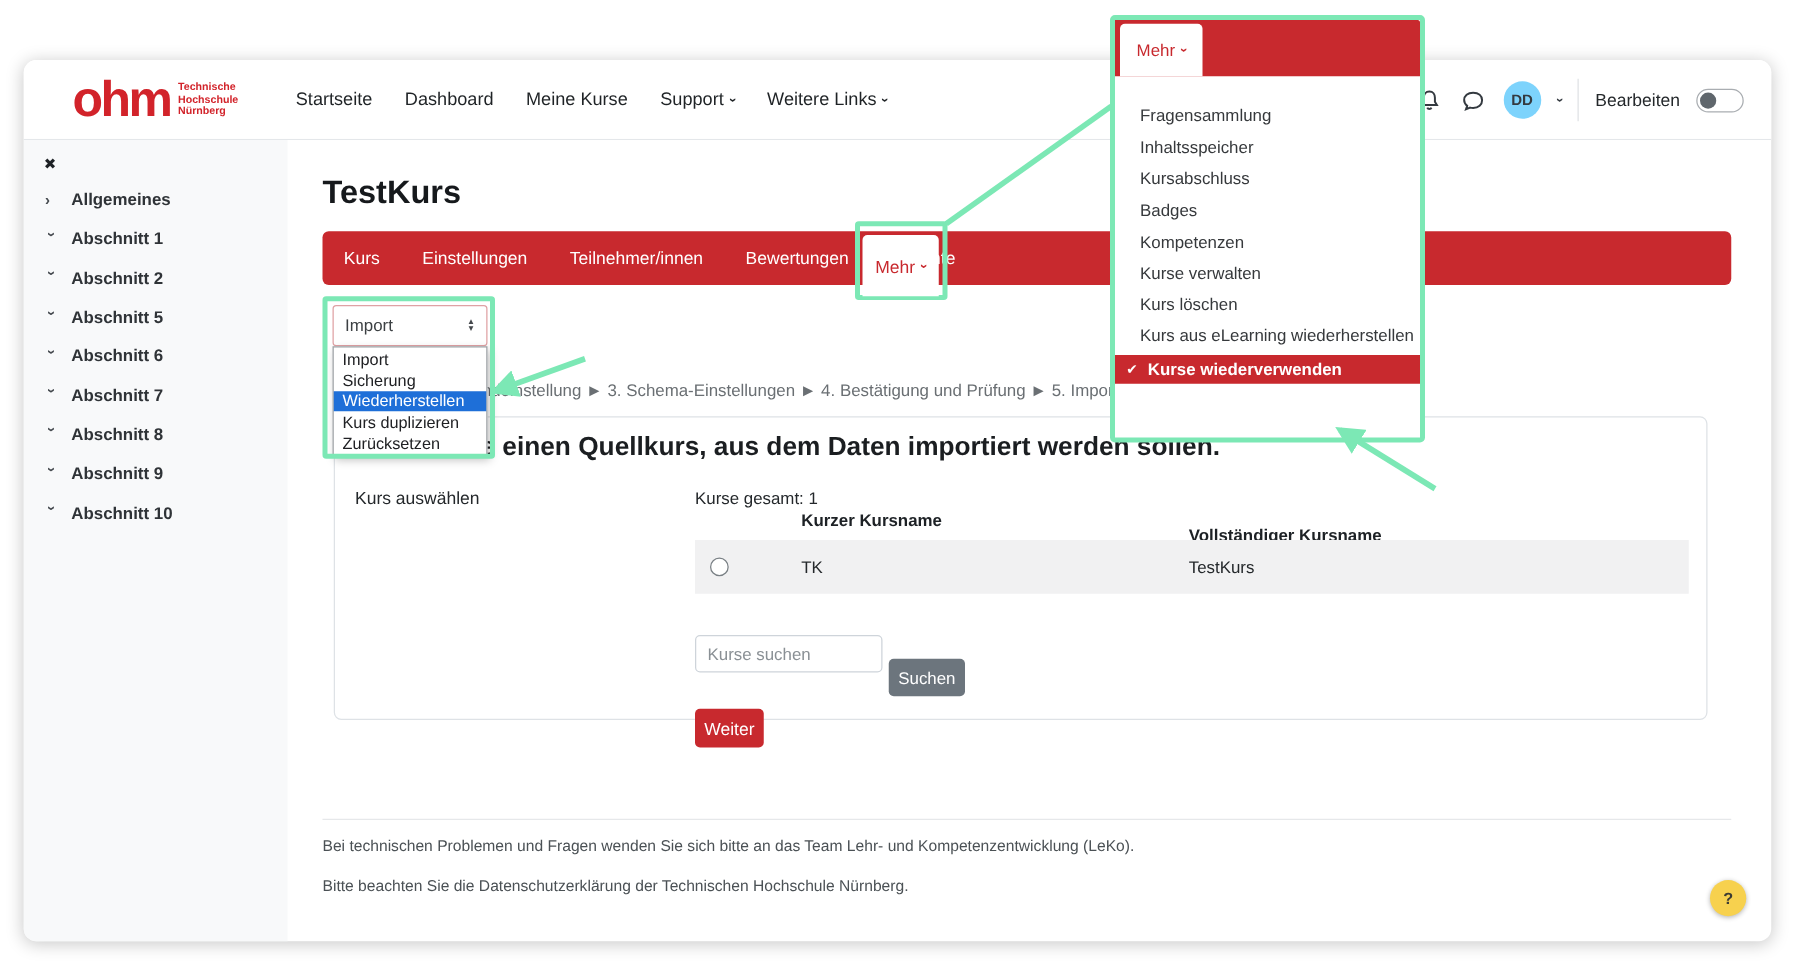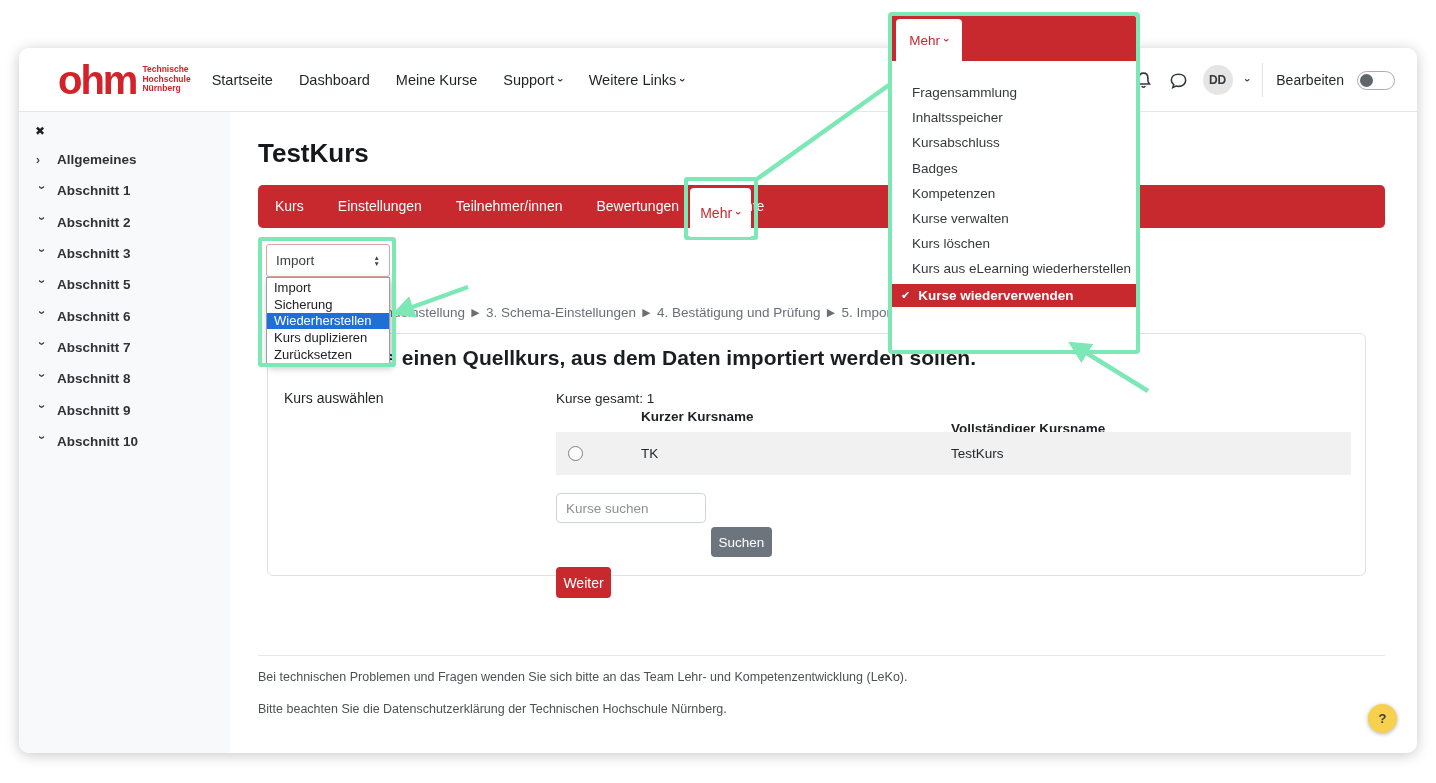--- a/index.html
+++ b/index.html
@@ -15,28 +15,28 @@
   .card{position:absolute;left:19px;top:48px;width:1398px;height:705px;background:#fff;
         border-radius:10px;box-shadow:0 2px 14px rgba(0,0,0,.22);}
 
   
   .topbar{position:absolute;left:0;top:0;width:1398px;height:64px;display:flex;align-items:center;
           border-bottom:1px solid #e4e7ea;background:#fff;border-radius:10px 10px 0 0;padding-left:39px;}
   .logo-wrap{display:flex;align-items:center;gap:6px;}
   .logo-text{font-size:40px;line-height:36px;font-weight:700;letter-spacing:-2px;color:var(--logo-red);}
   .logo-sub{display:flex;flex-direction:column;justify-content:center;}
   .logo-subline{font-size:8.5px;line-height:9.5px;color:var(--logo-red);font-weight:600;}
-  .topnav{display:flex;align-items:center;gap:26px;margin-left:21px;}
+  .topnav{display:flex;align-items:center;gap:26px;margin-left:46px;}
   .topnav-link{display:flex;align-items:center;gap:5px;font-size:14.5px;color:#1f2326;cursor:pointer;text-decoration:none;}
   .navcaret{display:inline-block;transform:rotate(90deg);font-weight:700;font-size:11px;line-height:10px;}
   .topbar-right{position:absolute;right:22px;top:0;height:64px;display:flex;align-items:center;gap:13px;}
   .tb-icon{display:inline-flex;align-items:center;justify-content:center;width:22px;height:22px;cursor:pointer;}
   .tb-icon svg{stroke:#343a40;fill:none;stroke-width:1.5;}
   .vsep{width:1px;height:34px;background:#dfe2e5;}
-  .avatar{width:30px;height:30px;border-radius:50%;background:#e5e5e5;color:#343a40;font-size:12px;font-weight:700;
+  .avatar{width:30px;height:30px;border-radius:50%;background:#7dd3fc;color:#343a40;font-size:12px;font-weight:700;
           display:inline-flex;align-items:center;justify-content:center;}
   .caret-plain{display:inline-block;transform:rotate(90deg);font-weight:700;font-size:11px;color:#343a40;}
   .edit-label{font-size:14px;color:#24282b;}
   .toggle{position:relative;width:38px;height:19px;border:1px solid #a9adb1;border-radius:10px;background:#fff;display:inline-block;cursor:pointer;}
   .toggle .knob{position:absolute;left:2px;top:2px;width:13px;height:13px;border-radius:50%;background:#5f666c;}
 
   
   .sidebar{position:absolute;left:0;top:64px;width:211px;height:641px;background:#f8f9fa;border-radius:0 0 0 10px;}
   .close-x{position:absolute;left:16px;top:12px;font-size:12px;font-weight:700;color:#1d2125;cursor:pointer;}
   .side-list{position:absolute;left:0;top:32px;width:211px;}
@@ -60,21 +60,21 @@
          border:1px solid #dee2e6;border-radius:6px;}
   .panel-heading{position:absolute;left:16px;top:12px;font-size:21px;font-weight:700;color:#1b1e21;white-space:nowrap;}
   .lbl-left{position:absolute;left:16px;top:56px;font-size:14px;color:#24282b;}
   .total{position:absolute;left:288px;top:57px;font-size:13.5px;color:#24282b;}
   .th{position:absolute;top:75px;font-size:13.5px;font-weight:700;color:#1d2125;}
   .th1{left:373px;} .th2{left:683px;margin-top:12px;}
   .rows{position:absolute;left:288px;top:98px;width:795px;}
   .crow{height:43px;background:#f1f1f2;display:grid;grid-template-columns:85px 310px 1fr;align-items:center;cursor:pointer;}
   .radio{width:15px;height:15px;border:1px solid #7a8085;border-radius:50%;background:#fff;margin-left:12px;}
   .cell{font-size:13.5px;color:#24282b;}
-  .search-input{position:absolute;left:288px;top:159px;width:150px;height:30px;border:1px solid #ced4da;border-radius:4px;
+  .search-input{position:absolute;left:288px;top:174px;width:150px;height:30px;border:1px solid #ced4da;border-radius:4px;
                 padding:0 9px;font-size:13.5px;color:#212529;outline:none;font-family:inherit;}
   .search-input::placeholder{color:#8a9095;}
   .btn{border:none;border-radius:4px;color:#fff;font-size:13.5px;cursor:pointer;font-family:inherit;margin-top:34px;}
   .btn-gray{position:absolute;left:443px;top:159px;width:61px;height:30px;background:var(--button-gray);}
   .btn-red{position:absolute;left:288px;top:199px;width:55px;height:31px;background:var(--accent-red);font-size:14px;}
 
   .footer-sep{position:absolute;left:239px;top:607px;width:1127px;border:none;border-top:1px solid #e6e8ea;}
   .foot{position:absolute;left:239px;font-size:12.5px;color:#4b5155;}
   .f1{top:622px;} .f2{top:654px;}
   .help-fab{position:absolute;left:1349px;top:656px;width:29px;height:29px;border-radius:50%;background:var(--help-yellow);
@@ -200,24 +200,20 @@
           <div class="side-item">
             <span class="chev" data-dir="down">›</span>
             <span class="side-label">Abschnitt 1</span>
           </div>
 
           <div class="side-item">
             <span class="chev" data-dir="down">›</span>
             <span class="side-label">Abschnitt 2</span>
           </div>
 
-          <div class="side-item">
-            <span class="chev" data-dir="down">›</span>
-            <span class="side-label">Abschnitt 3</span>
-          </div>
 
 
           <div class="side-item">
             <span class="chev" data-dir="down">›</span>
             <span class="side-label">Abschnitt 5</span>
           </div>
 
           <div class="side-item">
             <span class="chev" data-dir="down">›</span>
             <span class="side-label">Abschnitt 6</span>

